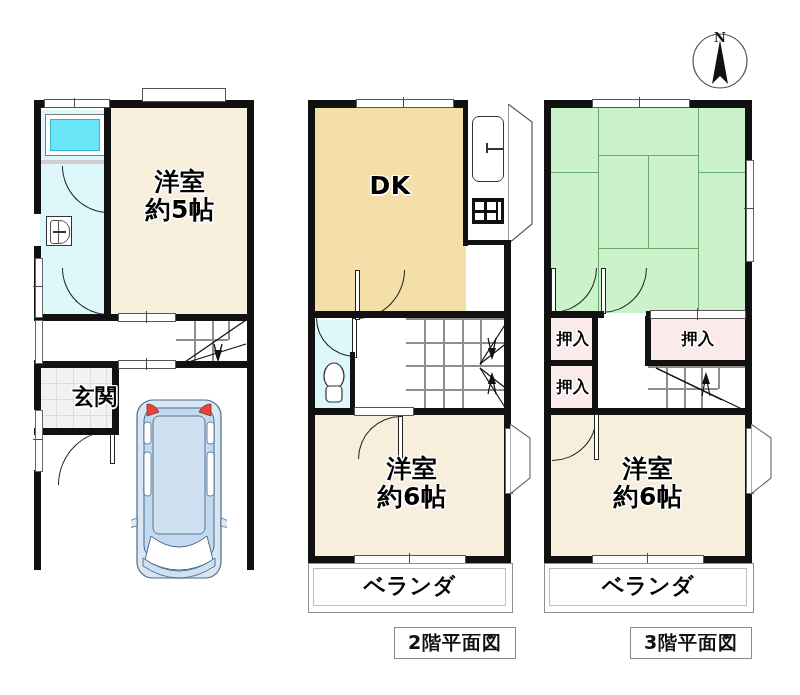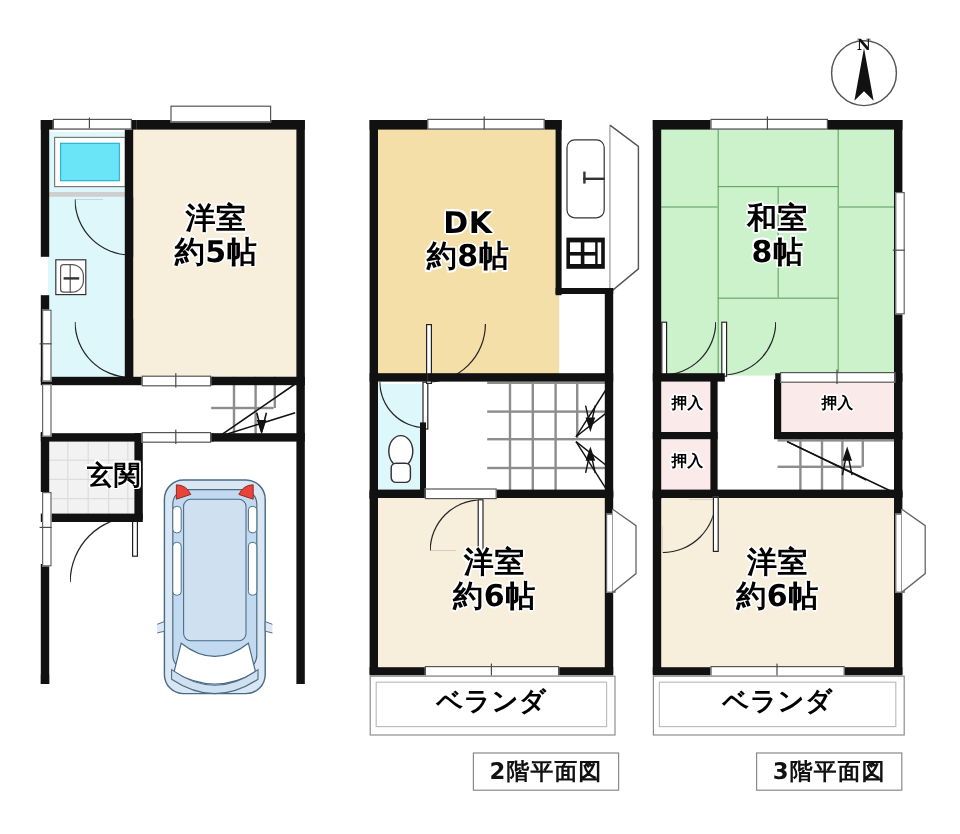--- a/index.html
+++ b/index.html
@@ -30,21 +30,21 @@
   .rlabel{position:absolute;text-align:center;line-height:1.12;
     font-weight:700;color:#000;letter-spacing:0.5px;
     text-shadow:
       1.5px 0 0 #fff,-1.5px 0 0 #fff,0 1.5px 0 #fff,0 -1.5px 0 #fff,
       1.2px 1.2px 0 #fff,-1.2px 1.2px 0 #fff,1.2px -1.2px 0 #fff,-1.2px -1.2px 0 #fff;
     white-space:nowrap;}
   .rlabel .l1{display:block;}
   .rlabel .l2{display:block;text-align:center;}
   .big{font-size:25px;}
   .mid{font-size:22px;}
-  .sml{font-size:13px;}
+  .sml{font-size:16px;}
 
   
   .caption{position:absolute;border:1px solid #8a8a8a;background:#fff;
     font-size:19px;font-weight:700;color:#111;
     display:flex;align-items:center;justify-content:center;
     letter-spacing:1px;}
 
   
   .tline{position:absolute;background:#6aa86a;}
   .gline{position:absolute;background:#9a9a9a;}
@@ -303,21 +303,20 @@
 
     <div class="arc" style="left:342px;top:416px;width:42px;height:42px;border:1.3px solid #222;border-radius:100% 0 0 0;border-bottom:none;border-right:none;"></div>
     <div class="leaf" style="left:382px;top:416px;width:3px;height:42px;"></div>
 
     <div class="balc" style="left:292px;top:563px;width:203px;height:48px;">
       <div class="balc-inner" style="left:4px;top:4px;width:191px;height:36px;"></div>
     </div>
 
     <div class="rlabel big" style="left:298px;top:172px;width:152px;">
       <span class="l1">DK</span>
-      <span class="l2">約8帖</span>
     </div>
     <div class="rlabel big" style="left:298px;top:455px;width:196px;">
       <span class="l1">洋室</span>
       <span class="l2">約6帖</span>
     </div>
     <div class="rlabel mid" style="left:292px;top:574px;width:203px;">
       <span class="l1">ベランダ</span>
     </div>
 
     <div class="caption" style="left:378px;top:627px;width:120px;height:30px;text-align:right;">
@@ -396,24 +395,20 @@
     <div class="ab" style="left:592px;top:555px;width:112px;height:9px;background:#fff;border:1px solid #555;"></div>
     <div class="wintick" style="left:647px;top:553px;width:1.4px;height:12px;"></div>
 
     <div class="arc" style="left:552px;top:416px;width:44px;height:44px;border:1.3px solid #222;border-radius:0 0 100% 0;border-top:none;border-left:none;"></div>
     <div class="leaf" style="left:594px;top:414px;width:3px;height:44px;"></div>
 
     <div class="balc" style="left:544px;top:563px;width:208px;height:48px;">
       <div class="balc-inner" style="left:4px;top:4px;width:196px;height:36px;"></div>
     </div>
 
-    <div class="rlabel big" style="left:550px;top:168px;width:196px;">
-      <span class="l1">和室</span>
-      <span class="l2">8帖</span>
-    </div>
     <div class="rlabel big" style="left:550px;top:455px;width:196px;">
       <span class="l1">洋室</span>
       <span class="l2">約6帖</span>
     </div>
     <div class="rlabel mid" style="left:544px;top:574px;width:208px;">
       <span class="l1">ベランダ</span>
     </div>
     <div class="rlabel sml" style="left:550px;top:330px;width:46px;">
       <span class="l1">押入</span>
     </div>

